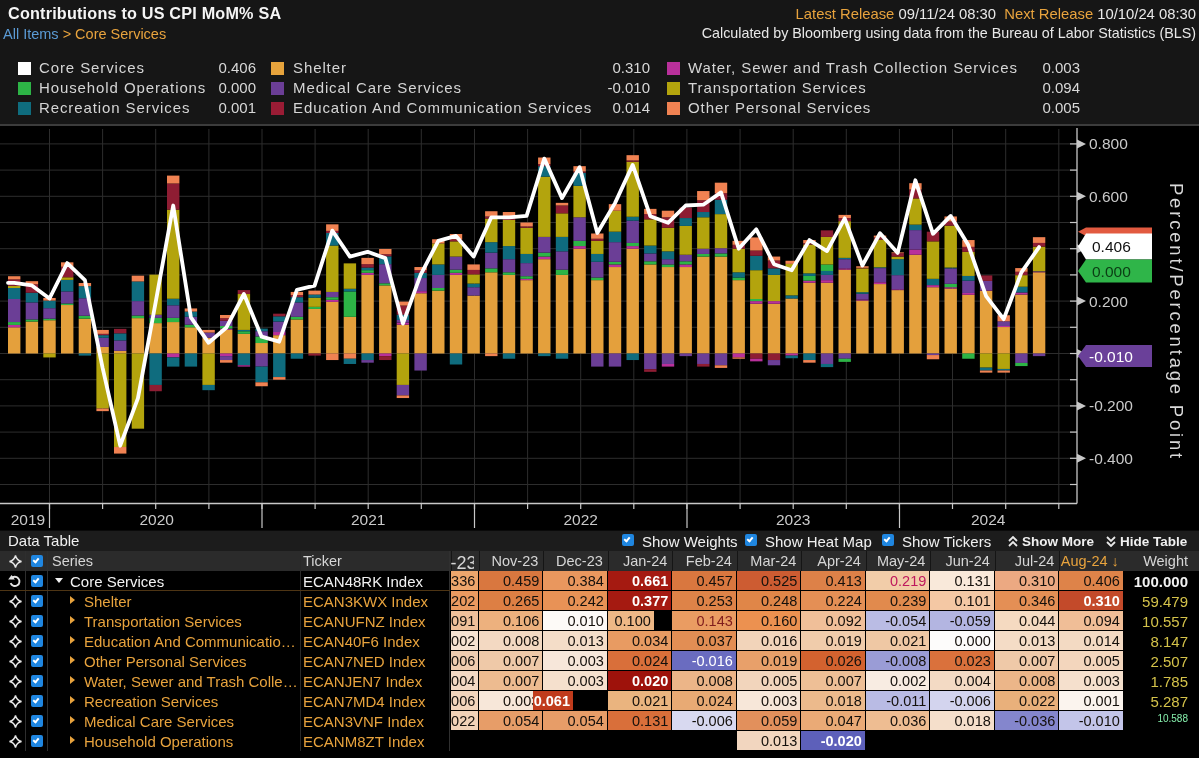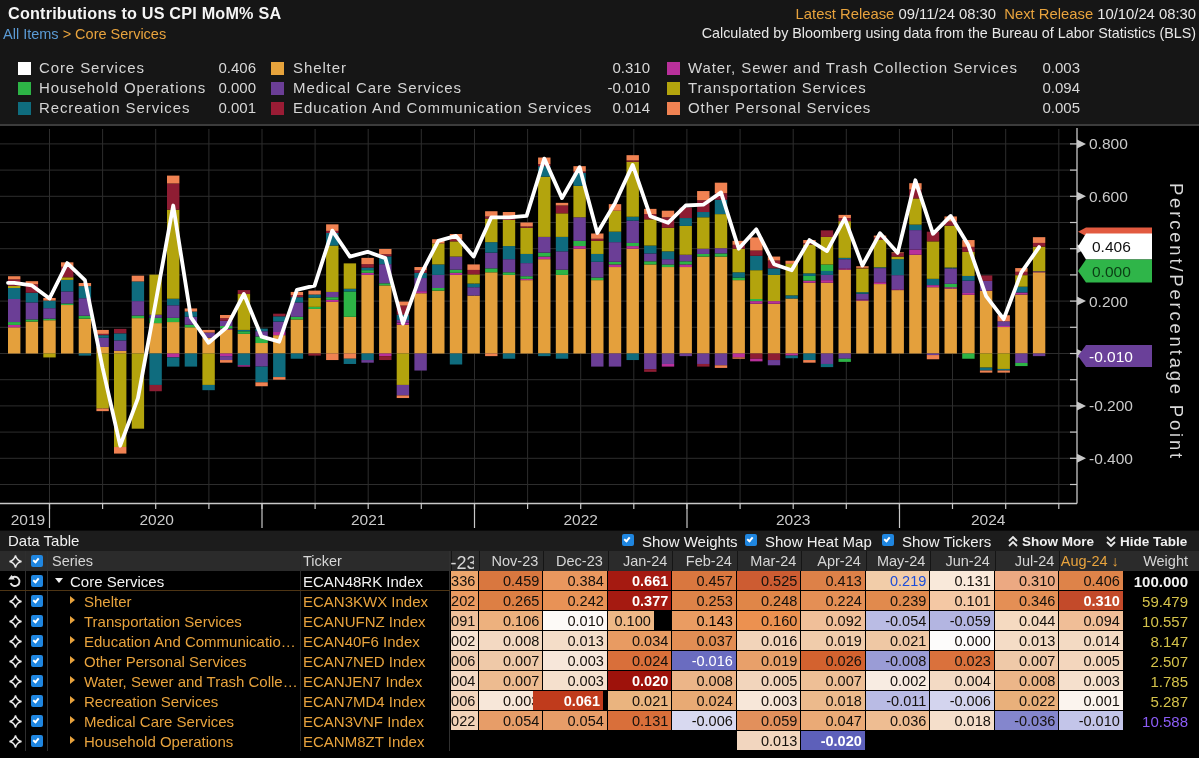--- a/index.html
+++ b/index.html
@@ -670,21 +670,21 @@
 <div style="position:absolute;left:672.3px;top:571px;width:63.5px;height:19px;background:#d9773f;overflow:hidden">
     <div style="position:absolute;right:3px;top:2px;font-size:14.5px;font-weight:normal;color:#14100c">0.457</div>
   </div>
 <div style="position:absolute;left:736.8px;top:571px;width:63.5px;height:19px;background:#cd5c32;overflow:hidden">
     <div style="position:absolute;right:3px;top:2px;font-size:14.5px;font-weight:normal;color:#14100c">0.525</div>
   </div>
 <div style="position:absolute;left:801.3px;top:571px;width:63.5px;height:19px;background:#dd8148;overflow:hidden">
     <div style="position:absolute;right:3px;top:2px;font-size:14.5px;font-weight:normal;color:#14100c">0.413</div>
   </div>
 <div style="position:absolute;left:865.8px;top:571px;width:63.5px;height:19px;background:#f2cda9;overflow:hidden">
-    <div style="position:absolute;right:3px;top:2px;font-size:14.5px;font-weight:normal;color:#1d4ed8">0.219</div>
+    <div style="position:absolute;right:3px;top:2px;font-size:14.5px;font-weight:normal;color:#be185d">0.219</div>
   </div>
 <div style="position:absolute;left:930.3px;top:571px;width:63.5px;height:19px;background:#f9e9da;overflow:hidden">
     <div style="position:absolute;right:3px;top:2px;font-size:14.5px;font-weight:normal;color:#14100c">0.131</div>
   </div>
 <div style="position:absolute;left:994.8px;top:571px;width:63.5px;height:19px;background:#eca982;overflow:hidden">
     <div style="position:absolute;right:3px;top:2px;font-size:14.5px;font-weight:normal;color:#14100c">0.310</div>
   </div>
 <div style="position:absolute;left:1059.3px;top:571px;width:63.5px;height:19px;background:#de8349;overflow:hidden">
     <div style="position:absolute;right:3px;top:2px;font-size:14.5px;font-weight:normal;color:#14100c">0.406</div>
   </div>
@@ -747,21 +747,21 @@
 <div style="position:absolute;left:478.8px;top:611px;width:63.5px;height:19px;background:#edb17e;overflow:hidden">
     <div style="position:absolute;right:3px;top:2px;font-size:14.5px;font-weight:normal;color:#14100c">0.106</div>
   </div>
 <div style="position:absolute;left:543.3px;top:611px;width:63.5px;height:19px;background:#fdfaf7;overflow:hidden">
     <div style="position:absolute;right:3px;top:2px;font-size:14.5px;font-weight:normal;color:#14100c">0.010</div>
   </div>
 <div style="position:absolute;left:607.8px;top:611px;width:46px;height:19px;background:#eeb886;overflow:hidden">
     <div style="position:absolute;right:3px;top:2px;font-size:14.5px;font-weight:normal;color:#14100c">0.100</div>
   </div>
 <div style="position:absolute;left:672.3px;top:611px;width:63.5px;height:19px;background:#ea9c62;overflow:hidden">
-    <div style="position:absolute;right:3px;top:2px;font-size:14.5px;font-weight:normal;color:#000000">0.143</div>
+    <div style="position:absolute;right:3px;top:2px;font-size:14.5px;font-weight:normal;color:#7f1d1d">0.143</div>
   </div>
 <div style="position:absolute;left:736.8px;top:611px;width:63.5px;height:19px;background:#ec9150;overflow:hidden">
     <div style="position:absolute;right:3px;top:2px;font-size:14.5px;font-weight:normal;color:#14100c">0.160</div>
   </div>
 <div style="position:absolute;left:801.3px;top:611px;width:63.5px;height:19px;background:#f0bf99;overflow:hidden">
     <div style="position:absolute;right:3px;top:2px;font-size:14.5px;font-weight:normal;color:#14100c">0.092</div>
   </div>
 <div style="position:absolute;left:865.8px;top:611px;width:63.5px;height:19px;background:#babce4;overflow:hidden">
     <div style="position:absolute;right:3px;top:2px;font-size:14.5px;font-weight:normal;color:#14100c">-0.054</div>
   </div>
@@ -912,21 +912,21 @@
   </div>
 <div style="position:absolute;left:70px;top:696px;width:0;height:0;border-top:4px solid transparent;border-bottom:4px solid transparent;border-left:5.5px solid #e8a33d"></div>
 <div style="position:absolute;left:84px;top:693px;font-size:15px;color:#e8a33d;white-space:nowrap">Recreation Services</div>
 <div style="position:absolute;left:303px;top:693px;font-size:15px;color:#e8a33d">ECAN7MD4 Index</div>
 <div style="position:absolute;left:450.5px;top:691px;width:27.8px;height:19px;background:#f2d5bc;overflow:hidden">
     <div style="position:absolute;right:3px;top:2px;font-size:14.5px;font-weight:normal;color:#14100c">0.006</div>
   </div>
 <div style="position:absolute;left:478.8px;top:691px;width:63.5px;height:19px;background:#f7e7d9;overflow:hidden">
     <div style="position:absolute;right:3px;top:2px;font-size:14.5px;font-weight:normal;color:#14100c">0.003</div>
   </div>
-<div style="position:absolute;left:533px;top:691px;width:70px;height:19px;background:#c03b1c;overflow:hidden">
+<div style="position:absolute;left:533px;top:691px;width:40px;height:19px;background:#c03b1c;overflow:hidden">
     <div style="position:absolute;right:3px;top:2px;font-size:14.5px;font-weight:bold;color:#fff">0.061</div>
   </div>
 <div style="position:absolute;left:607.8px;top:691px;width:63.5px;height:19px;background:#eab47f;overflow:hidden">
     <div style="position:absolute;right:3px;top:2px;font-size:14.5px;font-weight:normal;color:#14100c">0.021</div>
   </div>
 <div style="position:absolute;left:672.3px;top:691px;width:63.5px;height:19px;background:#e8aa74;overflow:hidden">
     <div style="position:absolute;right:3px;top:2px;font-size:14.5px;font-weight:normal;color:#14100c">0.024</div>
   </div>
 <div style="position:absolute;left:736.8px;top:691px;width:63.5px;height:19px;background:#f7e7d9;overflow:hidden">
     <div style="position:absolute;right:3px;top:2px;font-size:14.5px;font-weight:normal;color:#14100c">0.003</div>
@@ -982,21 +982,21 @@
   </div>
 <div style="position:absolute;left:930.3px;top:711px;width:63.5px;height:19px;background:#f5dfcb;overflow:hidden">
     <div style="position:absolute;right:3px;top:2px;font-size:14.5px;font-weight:normal;color:#14100c">0.018</div>
   </div>
 <div style="position:absolute;left:994.8px;top:711px;width:63.5px;height:19px;background:#8486cd;overflow:hidden">
     <div style="position:absolute;right:3px;top:2px;font-size:14.5px;font-weight:normal;color:#14100c">-0.036</div>
   </div>
 <div style="position:absolute;left:1059.3px;top:711px;width:63.5px;height:19px;background:#c3c5e9;overflow:hidden">
     <div style="position:absolute;right:3px;top:2px;font-size:14.5px;font-weight:normal;color:#14100c">-0.010</div>
   </div>
-<div style="position:absolute;left:1127px;top:713px;width:61px;font-size:15px;font-weight:normal;color:#8b5cf6;text-align:right">10.588</div>
+<div style="position:absolute;left:1127px;top:713px;width:61px;font-size:10px;font-weight:normal;color:#86efac;text-align:right">10.588</div>
 <svg style="position:absolute;left:9px;top:735px" width="13" height="13" viewBox="0 0 13 13">
     <path d="M6.5 0.5 Q7.6 5.4 12.5 6.5 Q7.6 7.6 6.5 12.5 Q5.4 7.6 0.5 6.5 Q5.4 5.4 6.5 0.5 Z" stroke="#e6e6e6" stroke-width="1.4" fill="none"></path>
   </svg>
 <div style="position:absolute;left:31px;top:735px;width:12px;height:12px;background:#1f86e0;border-radius:2px">
     <div style="position:absolute;left:3px;top:2px;width:4px;height:6px;border-right:2px solid #fff;border-bottom:2px solid #fff;transform:rotate(40deg)"></div>
   </div>
 <div style="position:absolute;left:70px;top:736px;width:0;height:0;border-top:4px solid transparent;border-bottom:4px solid transparent;border-left:5.5px solid #e8a33d"></div>
 <div style="position:absolute;left:84px;top:733px;font-size:15px;color:#e8a33d;white-space:nowrap">Household Operations</div>
 <div style="position:absolute;left:303px;top:733px;font-size:15px;color:#e8a33d">ECANM8ZT Index</div>
 <div style="position:absolute;left:736.8px;top:731px;width:63.5px;height:19px;background:#f2d6bf;overflow:hidden">

